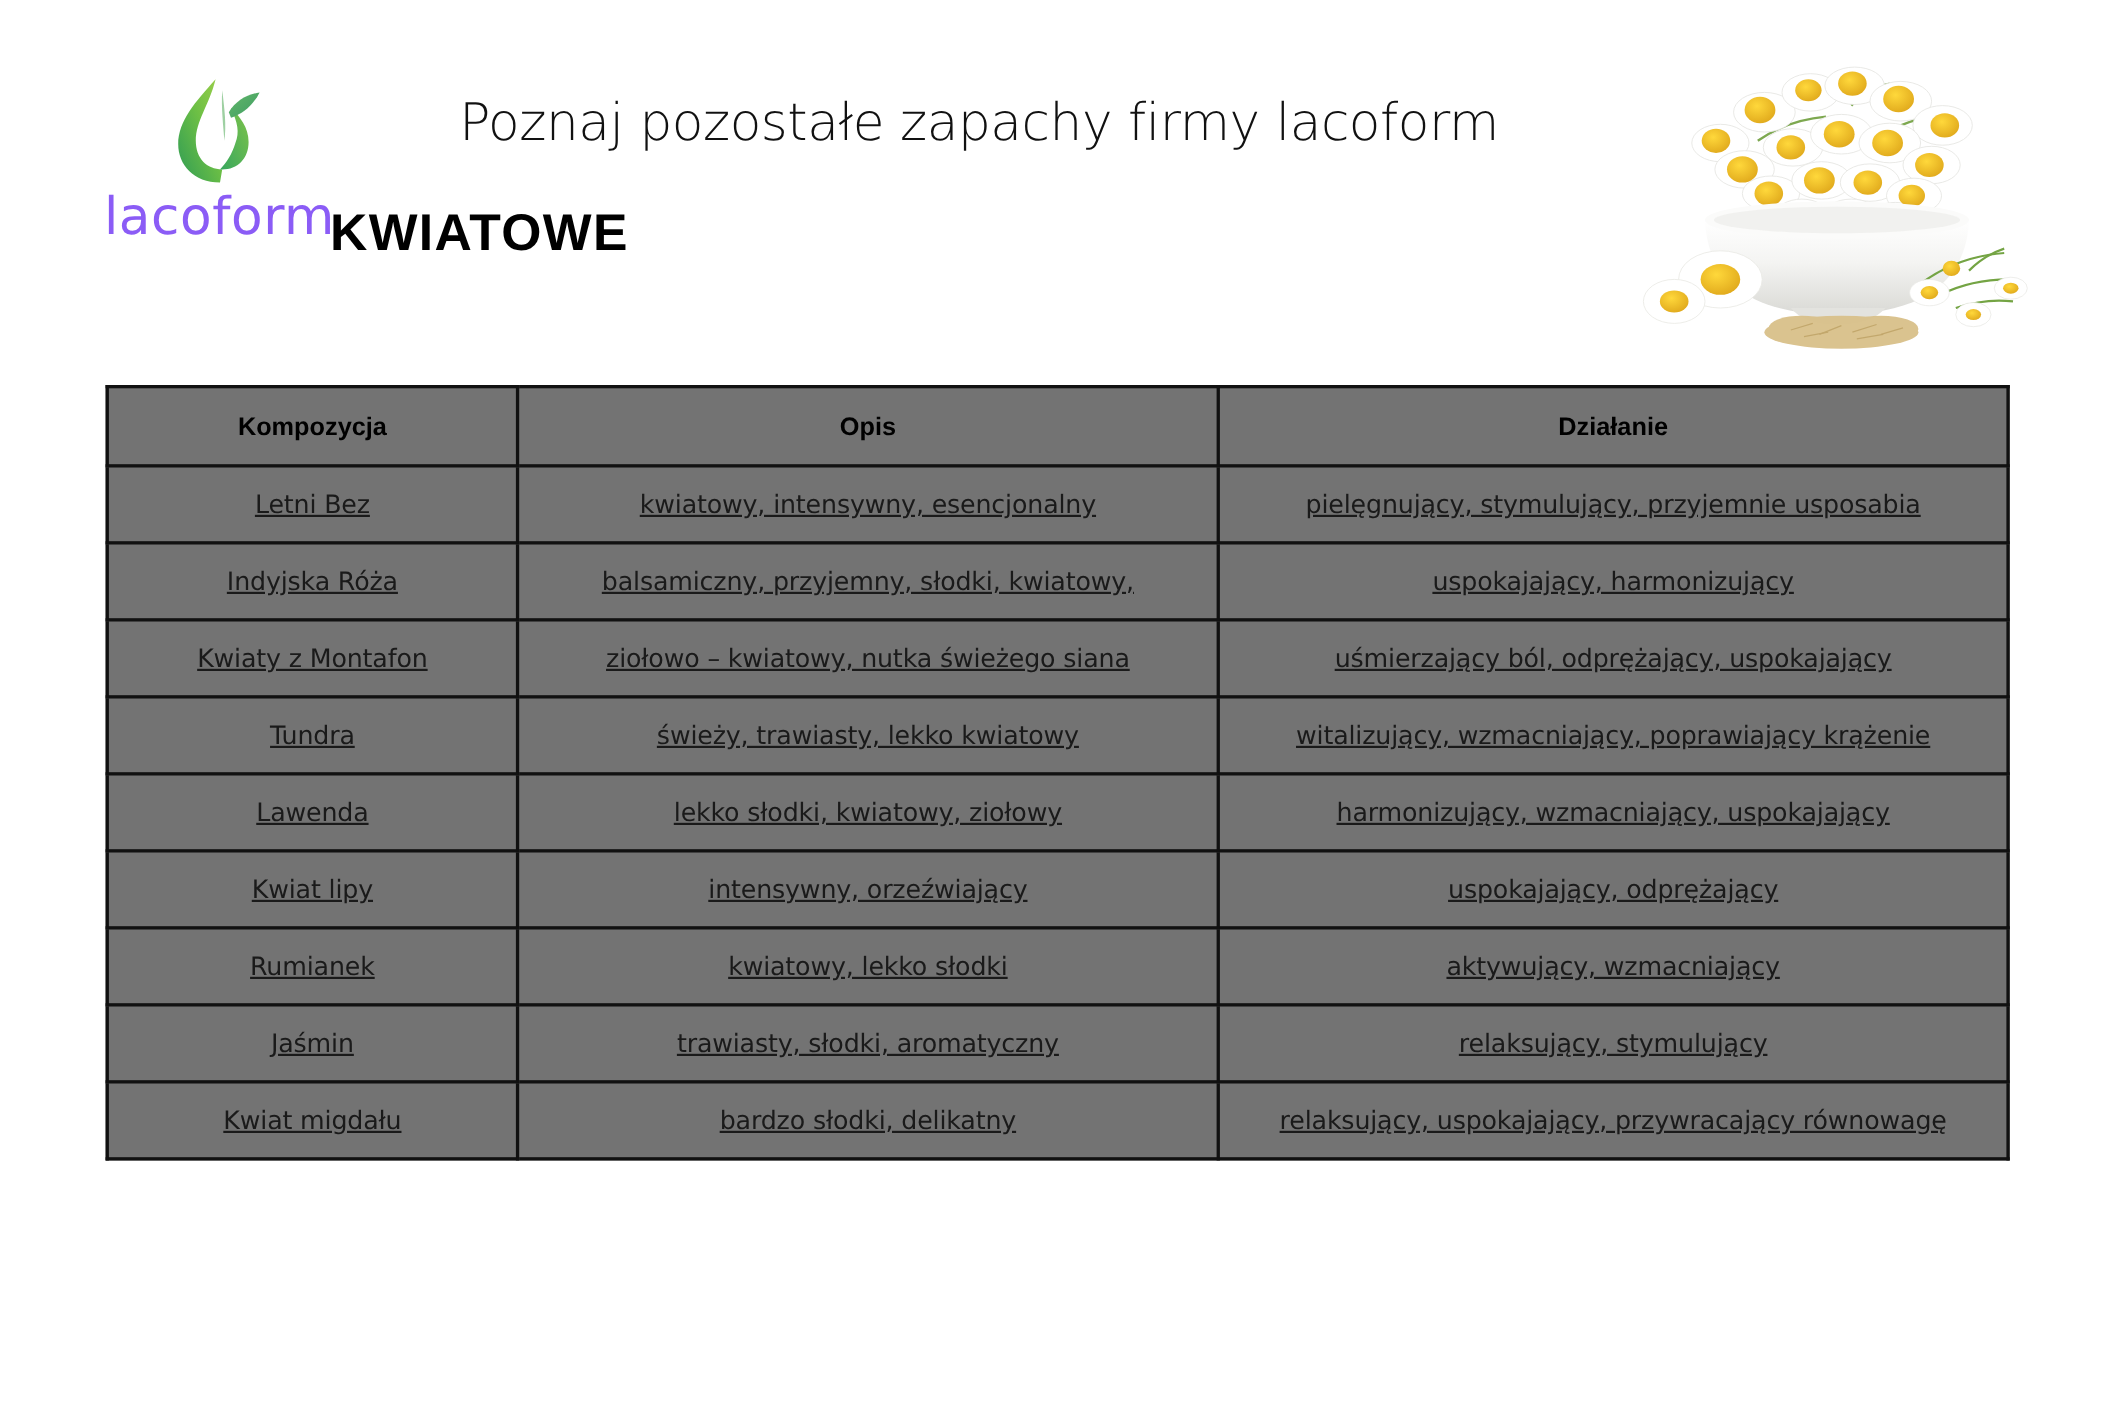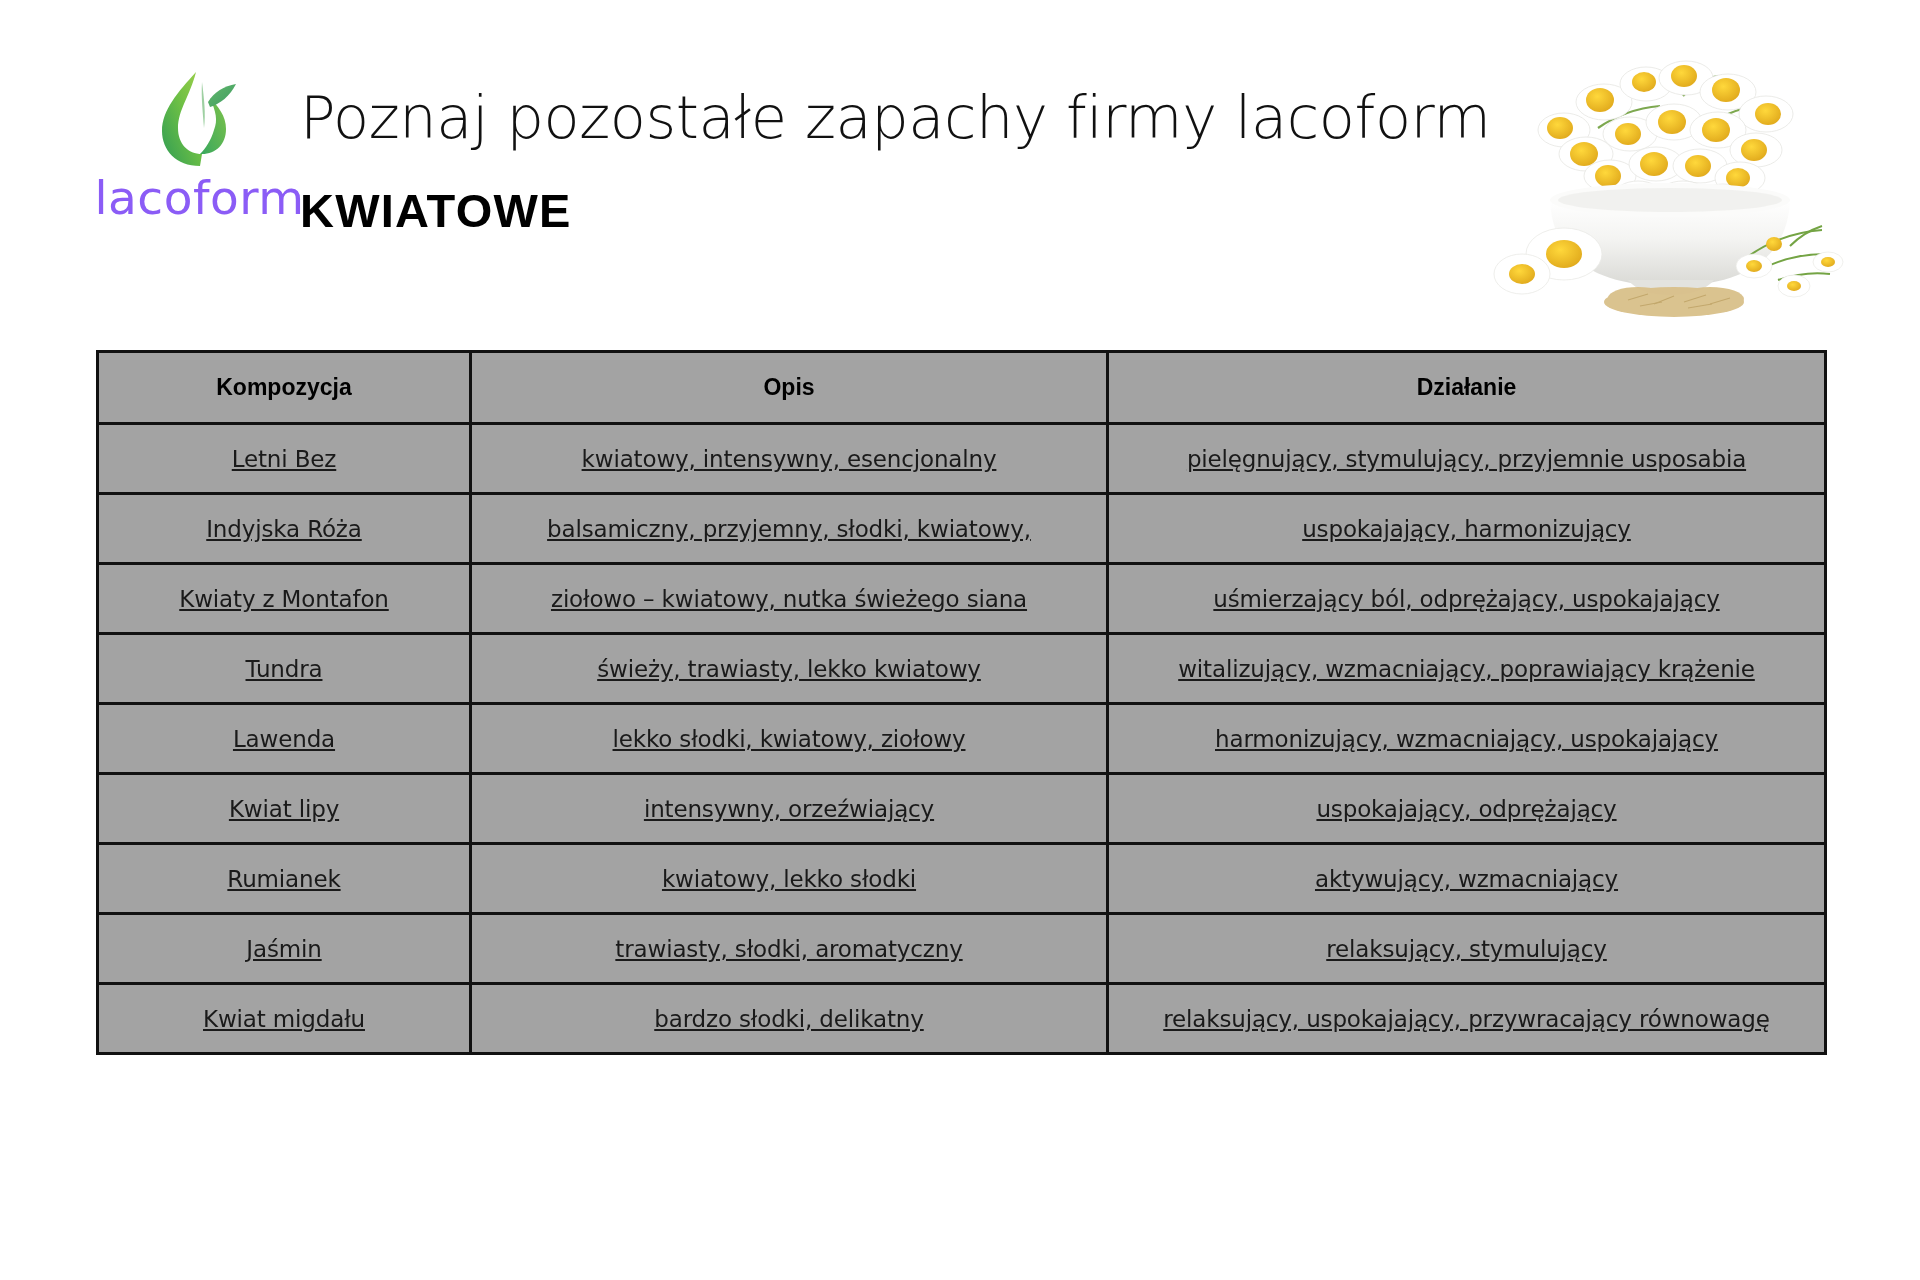--- a/index.html
+++ b/index.html
@@ -54,21 +54,21 @@
   }
 
   
   .title-main {
     position: absolute;
     left: 300px;
     top: 86px;
     width: 1180px;
     text-align: center;
     font-family: "DejaVu Sans", sans-serif;
-    font-size: 59px;
+    font-size: 47px;
     font-weight: 300;
     color: #111111;
     letter-spacing: -0.4px;
     line-height: 1.1;
     white-space: nowrap;
   }
   .title-sub {
     position: absolute;
     left: 300px;
     top: 185px;
@@ -96,21 +96,21 @@
   .table-wrap {
     position: absolute;
     left: 96px;
     top: 350px;
     width: 1728px;
   }
   table.scent-table {
     width: 1728px;
     border-collapse: collapse;
     table-layout: fixed;
-    background: #a3a3a3;
+    background: #737373;
   }
   table.scent-table col.c1 { width: 373px; }
   table.scent-table col.c2 { width: 637px; }
   table.scent-table col.c3 { width: 718px; }
 
   table.scent-table th,
   table.scent-table td {
     border: 3px solid #111111;
     text-align: center;
     vertical-align: middle;

